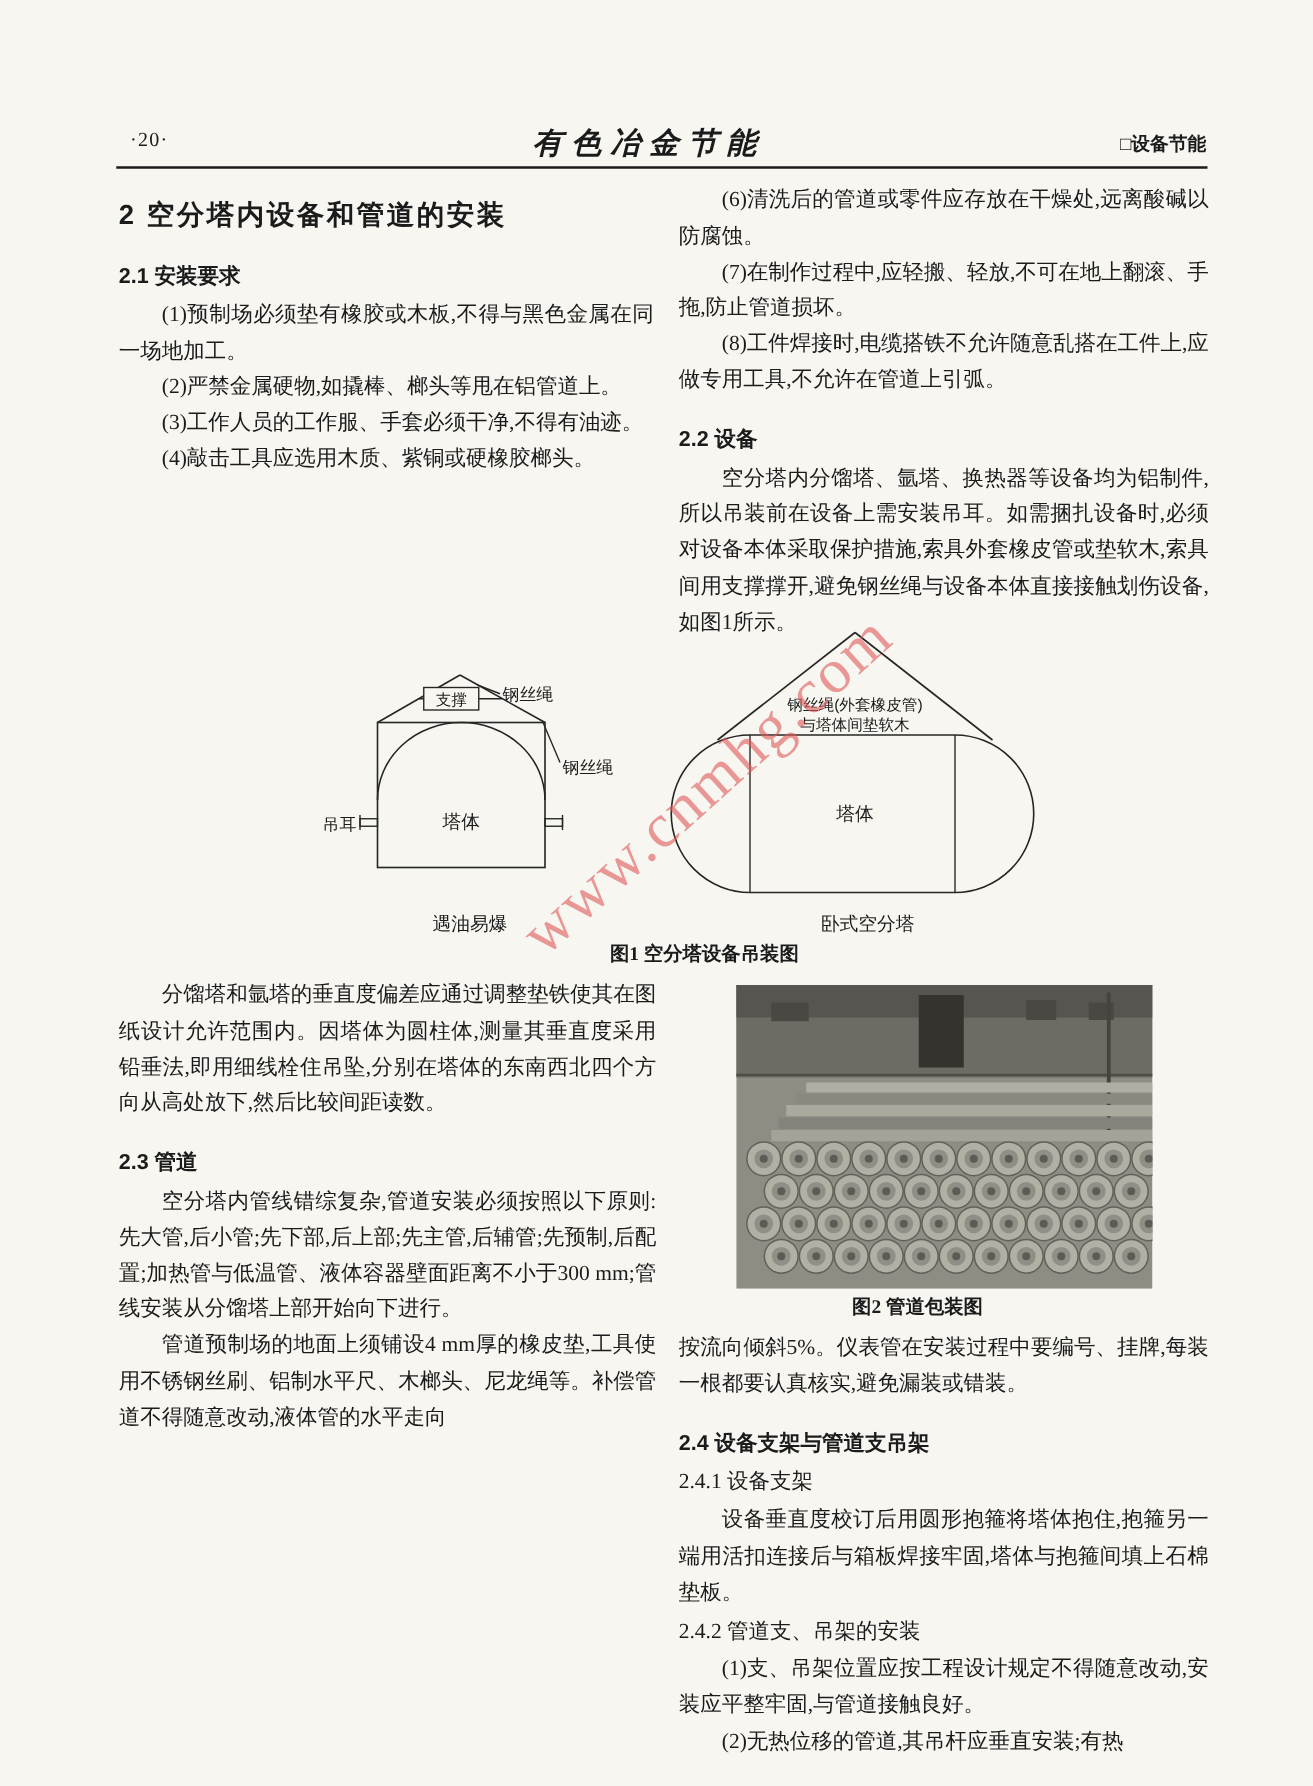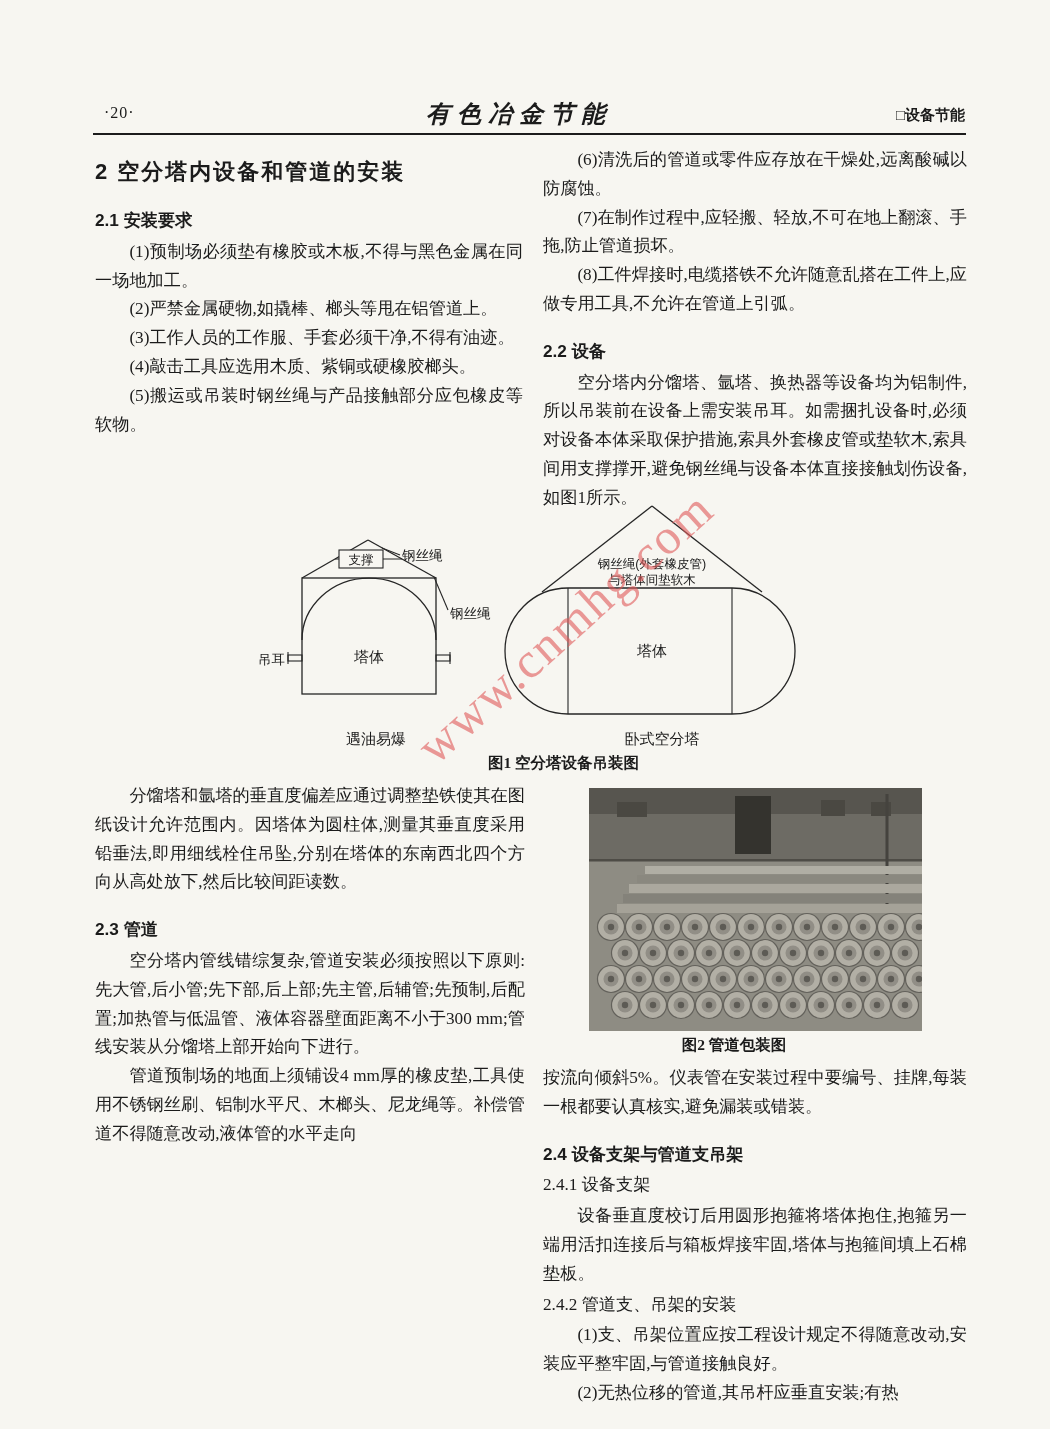--- a/index.html
+++ b/index.html
@@ -19,21 +19,21 @@
   .h2{font-family:"Liberation Sans","DejaVu Sans",sans-serif;font-weight:bold;font-size:22px;
       letter-spacing:2px;margin:0 0 12px 0;line-height:32px;}
   .h3{font-family:"Liberation Sans","DejaVu Sans",sans-serif;font-weight:bold;font-size:17.2px;
       margin:18px 0 3px 0;line-height:28.8px;}
   .h4{font-size:17.2px;margin:2px 0;line-height:28.8px;}
   .ltop{left:95px;top:156px;width:428px;}
   .rtop{left:543px;top:146px;width:424px;}
   .lbot{left:95px;top:782px;width:430px;}
   .rbot{left:543px;top:1064px;width:424px;}
   .fig1{left:250px;top:504px;width:572px;}
-  .fig1-row{display:flex;align-items:flex-start;}
+  .fig1-row{display:flex;align-items:flex-start;gap:32px;}
   .dia{position:relative;}
   .dia svg{display:block;}
   .dia-cap{text-align:center;font-size:15px;margin-top:2px;}
   .fig-cap{text-align:center;font-family:Liberation Serif, serif;
            font-weight:bold;font-size:15.5px;margin-top:4px;}
   .fig1 .fig-cap{padding-left:55px;}
   .photo{left:589px;top:788px;width:290px;}
   .photo svg{display:block;}
   .wm{left:300px;top:598px;width:530px;text-align:center;font-size:50px;letter-spacing:2px;
       color:rgba(224,88,88,0.6);transform:rotate(-42deg);z-index:9;pointer-events:none;}
@@ -49,21 +49,20 @@
 <div class="abs hdr-tag">□设备节能</div>
 <div class="abs hdr-rule"></div>
 
 <div class="abs col ltop">
   <div class="h2">2  空分塔内设备和管道的安装</div>
   <div class="h3">2.1  安装要求</div>
   <p class="para">(1)预制场必须垫有橡胶或木板,不得与黑色金属在同一场地加工。</p>
   <p class="para">(2)严禁金属硬物,如撬棒、榔头等甩在铝管道上。</p>
   <p class="para">(3)工作人员的工作服、手套必须干净,不得有油迹。</p>
   <p class="para">(4)敲击工具应选用木质、紫铜或硬橡胶榔头。</p>
-  <p class="para">(5)搬运或吊装时钢丝绳与产品接触部分应包橡皮等软物。</p>
 </div>
 
 <div class="abs col rtop">
   <p class="para">(6)清洗后的管道或零件应存放在干燥处,远离酸碱以防腐蚀。</p>
   <p class="para">(7)在制作过程中,应轻搬、轻放,不可在地上翻滚、手拖,防止管道损坏。</p>
   <p class="para">(8)工件焊接时,电缆搭铁不允许随意乱搭在工件上,应做专用工具,不允许在管道上引弧。</p>
   <div class="h3">2.2  设备</div>
   <p class="para">空分塔内分馏塔、氩塔、换热器等设备均为铝制件,所以吊装前在设备上需安装吊耳。如需捆扎设备时,必须对设备本体采取保护措施,索具外套橡皮管或垫软木,索具间用支撑撑开,避免钢丝绳与设备本体直接接触划伤设备,如图1所示。</p>
 </div>
 

